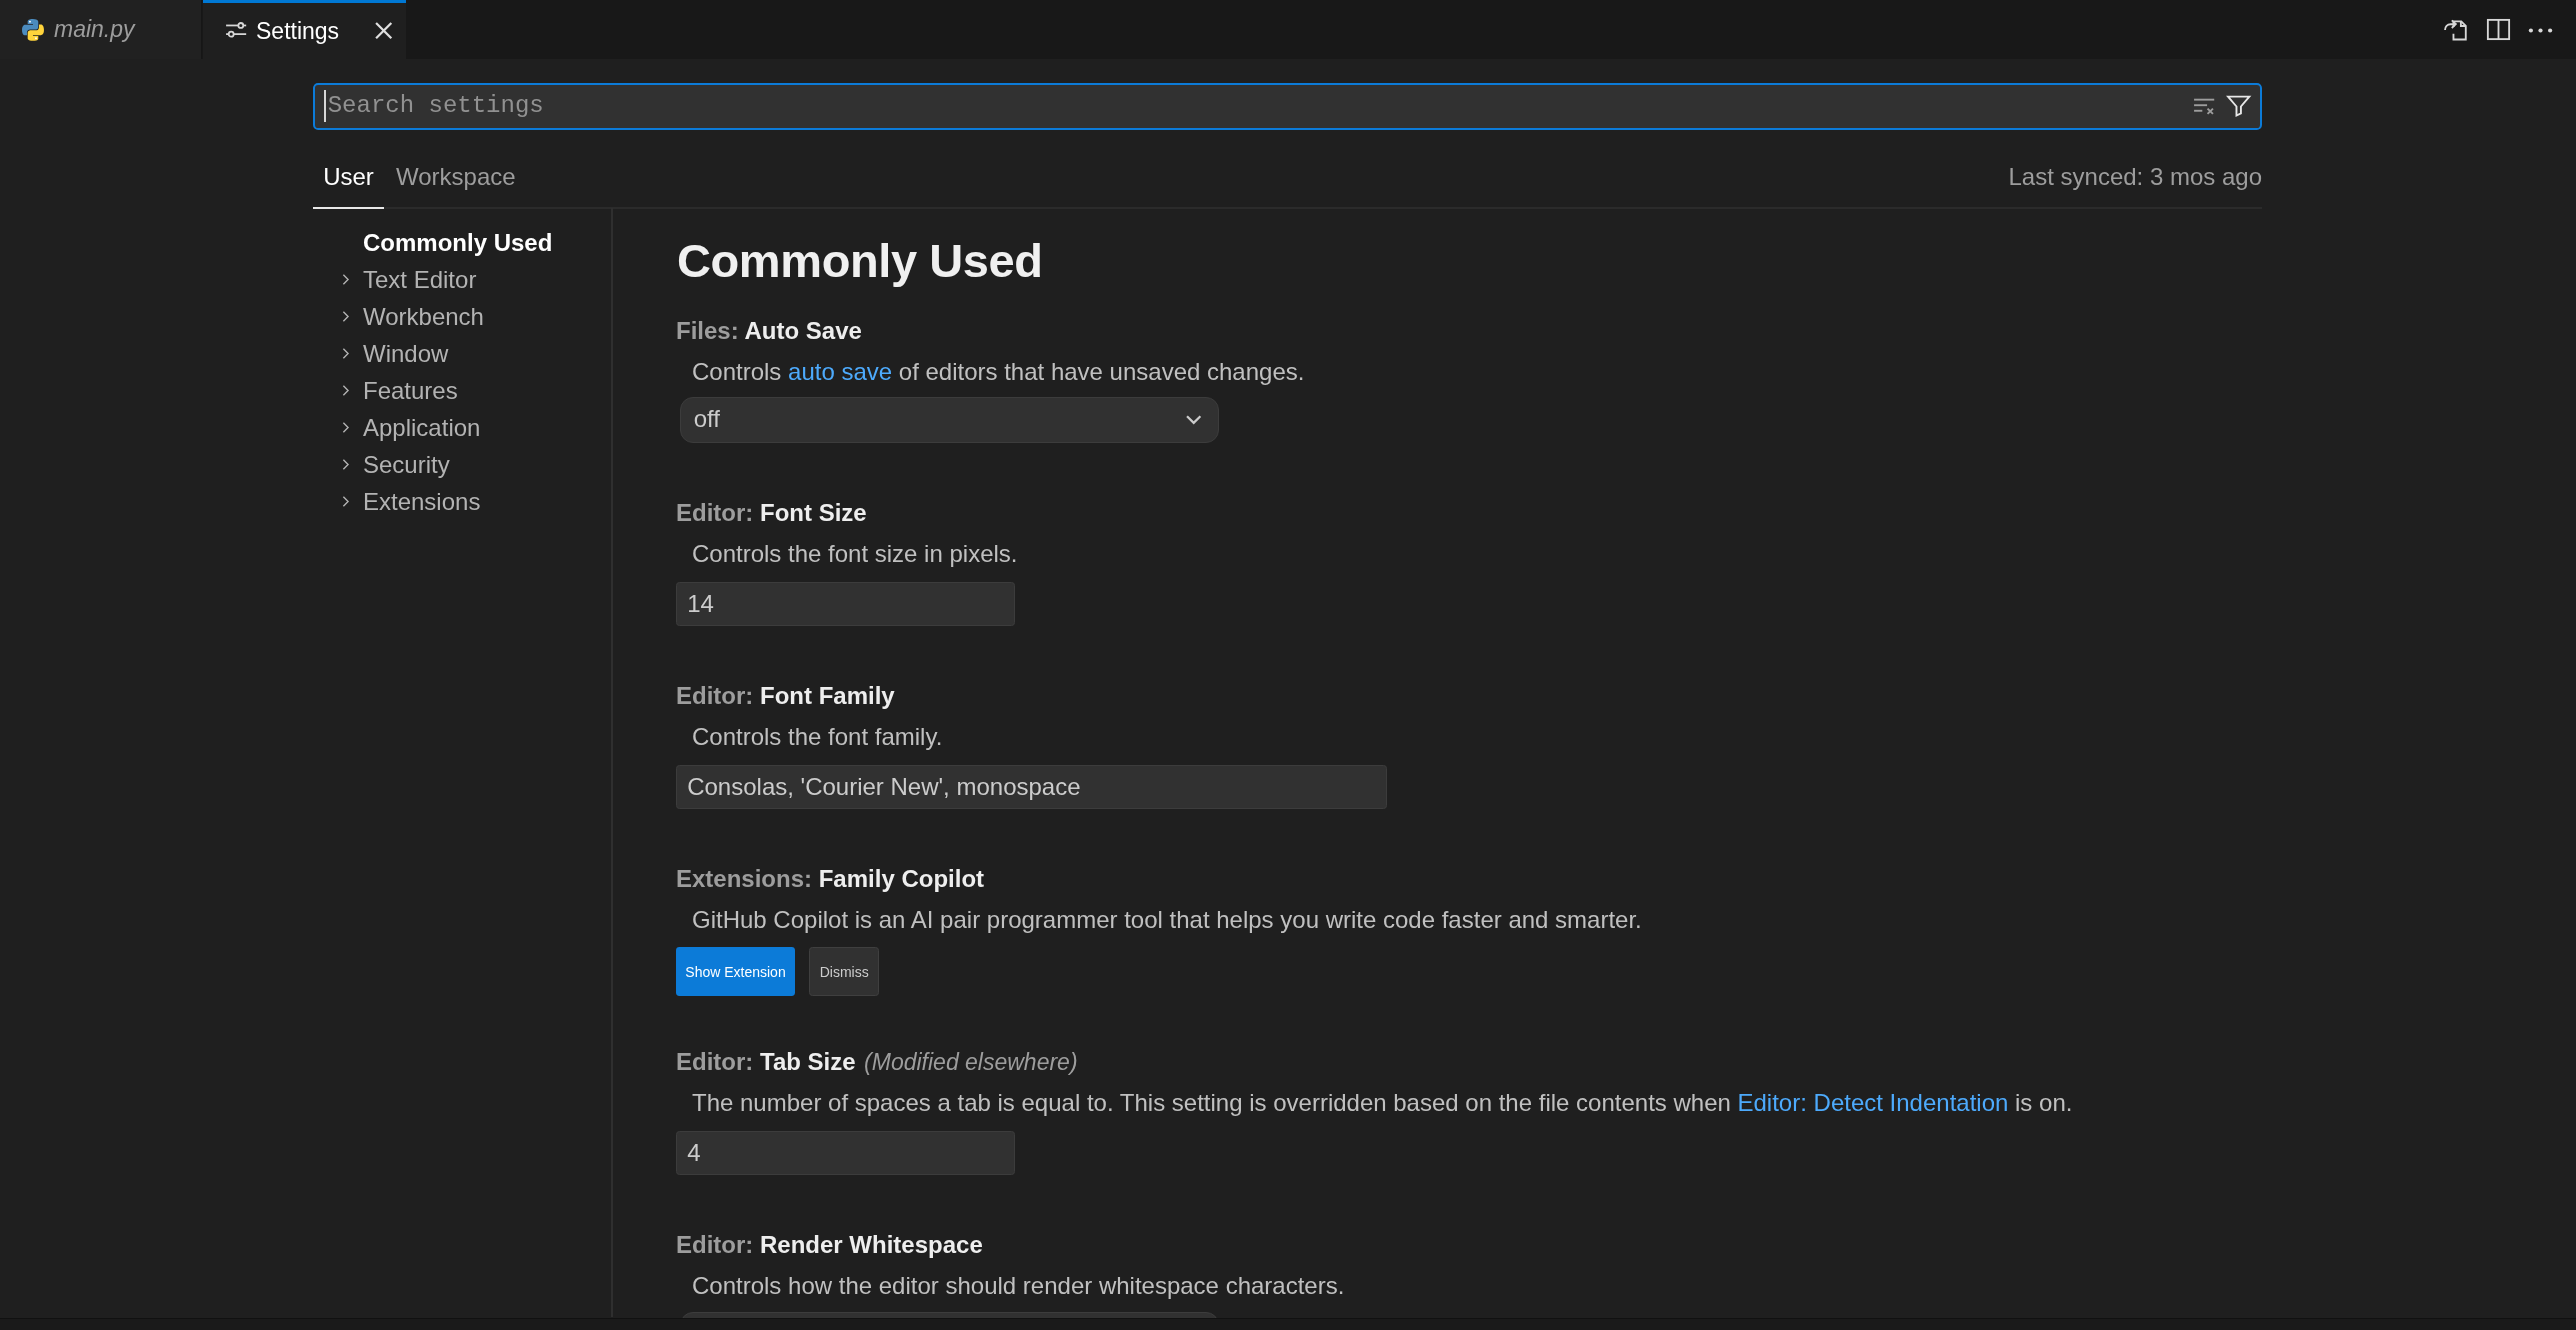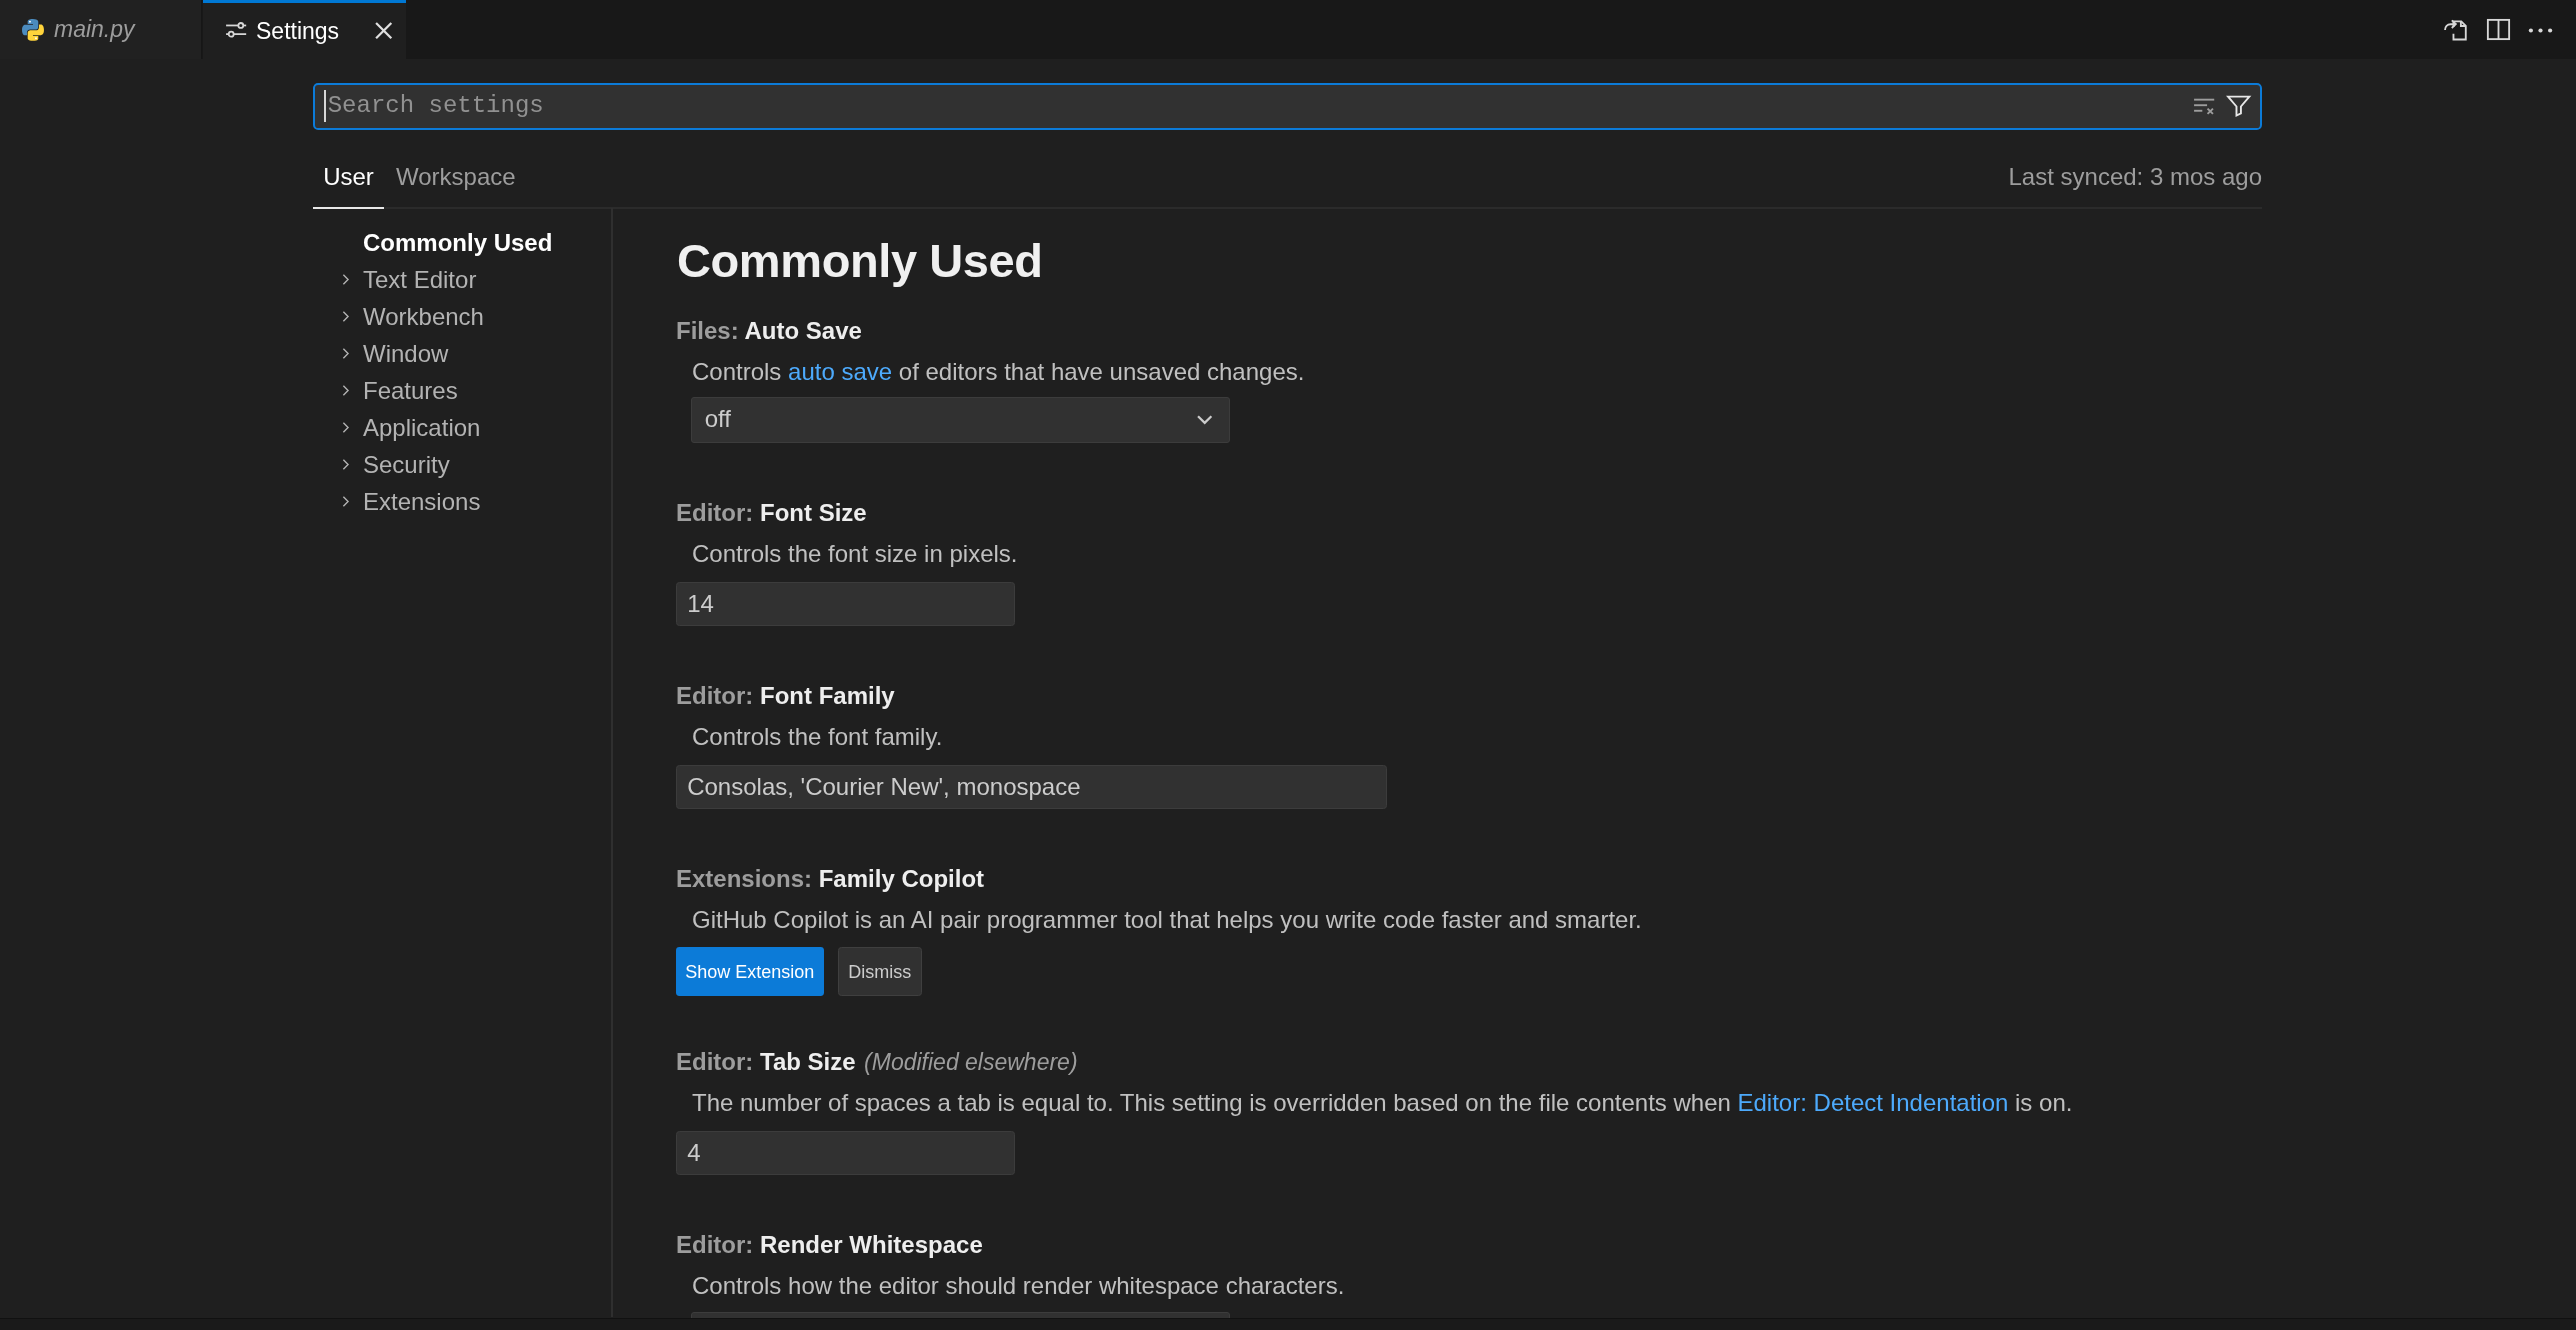--- a/index.html
+++ b/index.html
@@ -57,33 +57,33 @@
   .row-0 { top: 318px; } .row-1 { top: 500px; } .row-2 { top: 683px; }
   .row-3 { top: 866px; } .row-4 { top: 1049px; } .row-5 { top: 1232px; }
 
   .s-title { position: absolute; left: 0; top: 0; font-size: 24px; font-weight: 700; line-height: 25.4px; white-space: nowrap; text-align: right; }
   .s-cat { color: #9d9d9d; }
   .s-label { color: #eeeeee; }
   .s-note { color: #9d9d9d; font-weight: 400; font-style: italic; font-size: 23px; padding-left: 8.5px; }
   .s-desc { position: absolute; left: 16px; top: 41px; font-size: 24px; line-height: 25.4px; color: #c0c0c0; white-space: nowrap; }
   .s-desc .s-link { color: #4daafc; }
 
-  .ctl-select { position: absolute; left: 15px; top: 79px; width: 539px; height: 46px;
-    background: #313131; border: 1.7px solid #3c3c3c; border-radius: 3px; }
+  .ctl-select { position: absolute; left: 4px; top: 79px; width: 539px; height: 46px;
+    background: #313131; border: 1.7px solid #3c3c3c; border-radius: 13px; }
   .ctl-select .sel-text { position: absolute; left: 12.7px; top: 0; line-height: 42px; font-size: 24px; color: #cccccc; }
   .ctl-select .sel-chevron { position: absolute; right: 12px; top: 8.5px; width: 25.4px; height: 25.4px; }
 
   .ctl-input { position: absolute; left: 0; top: 82px; height: 44px; background: #313131;
     border: 1.7px solid #3c3c3c; border-radius: 3.4px; color: #cccccc; font-size: 24px;
     font-family: "Liberation Sans", "DejaVu Sans", sans-serif; padding: 0 0 0 10.2px; outline: none; }
   .ctl-input.num { width: 339px; }
   .ctl-input.txt { width: 711px; }
 
   .btn-row { position: absolute; left: 0; top: 81px; height: 49px; display: flex; }
-  .btn { height: 49px; border-radius: 3.4px; font-size: 18px; line-height: 46px; padding: 0 9.3px;
+  .btn { height: 49px; border-radius: 3.4px; font-size: 14px; line-height: 46px; padding: 0 9.3px;
     font-family: "Liberation Sans", "DejaVu Sans", sans-serif; border: none; }
   .btn-primary { background: #0c7bd8; color: #ffffff; margin-right: 14.4px; }
   .btn-secondary { background: #313131; color: #cccccc; border: 1.7px solid #3f3f3f; }
 
   
   .row-5 .ctl-select { top: 80px; }
 
   
   .bottom-band { position: absolute; left: 0; top: 1318px; width: 2576px; height: 12.7px;
     background: #1a1a1a; border-top: 1.7px solid #111111; z-index: 5; }

